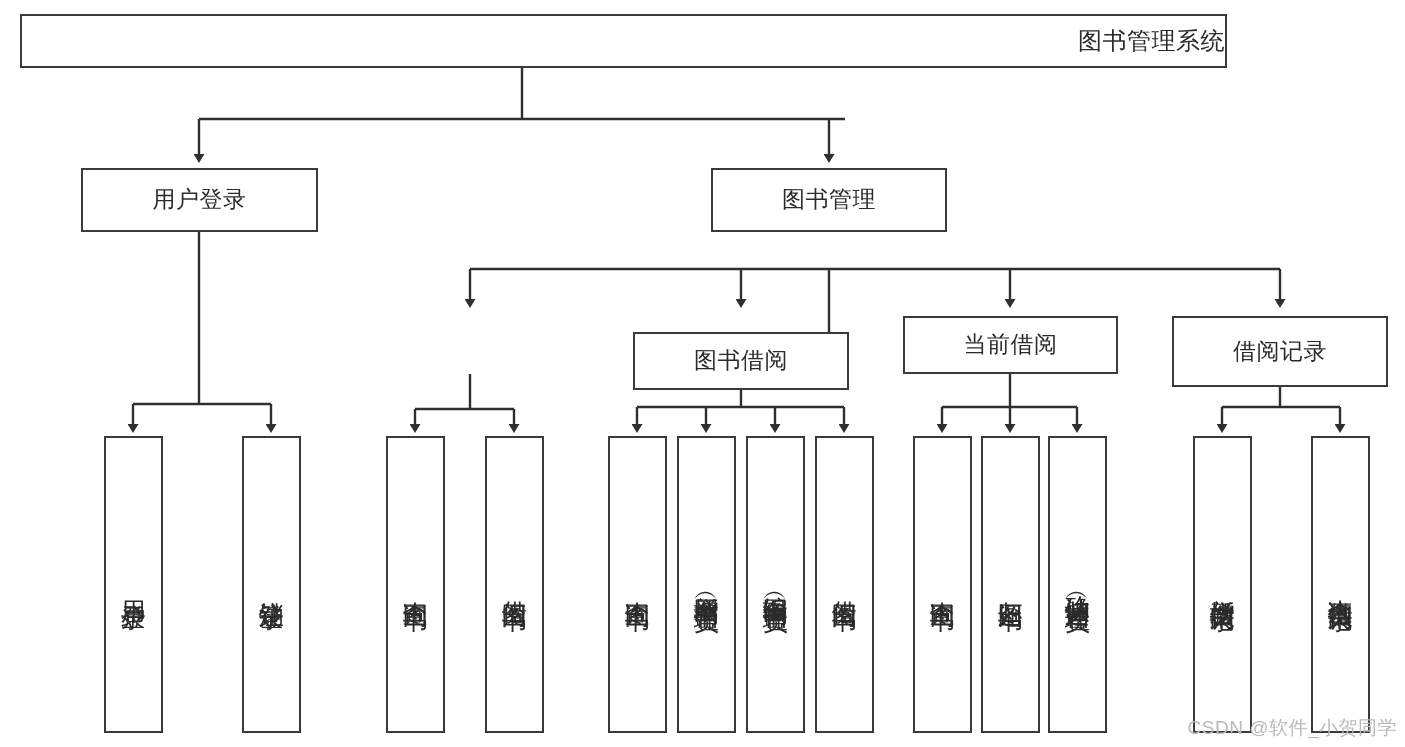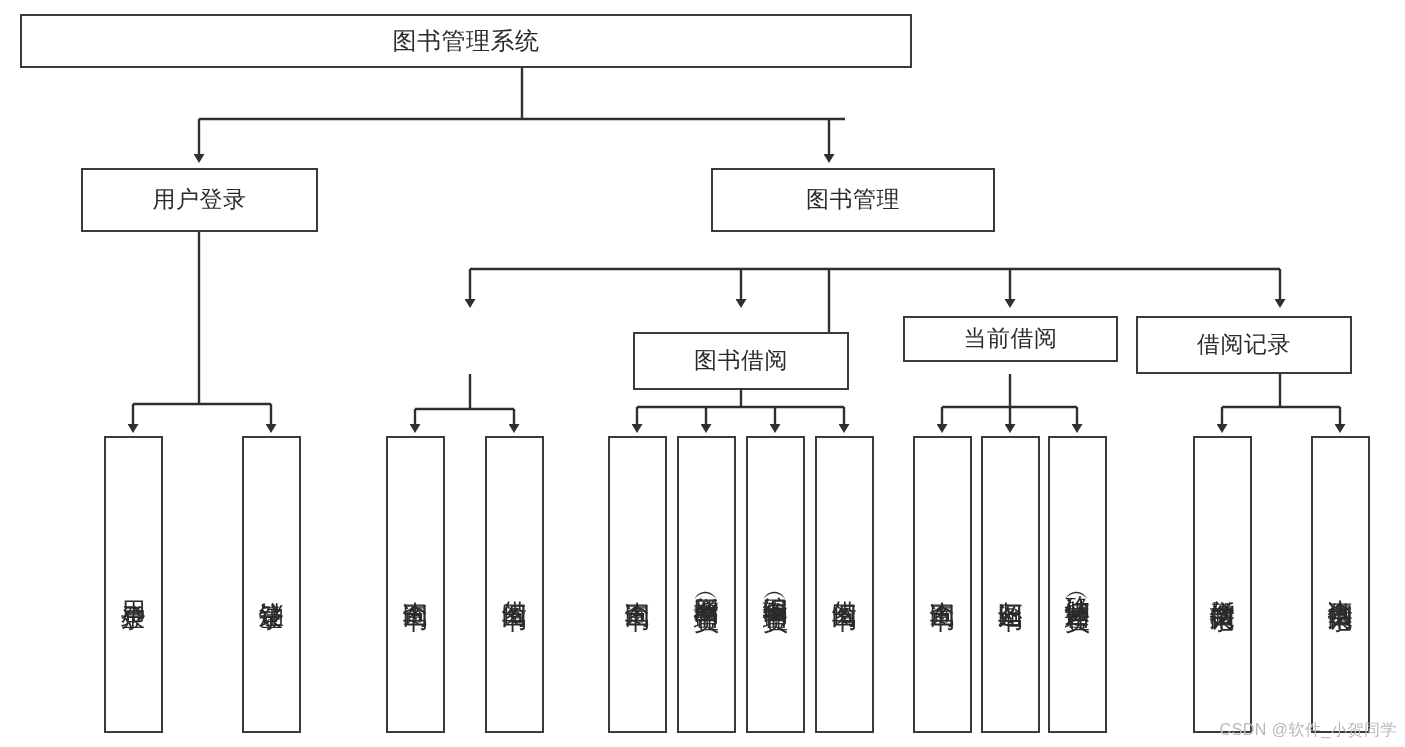--- a/index.html
+++ b/index.html
@@ -60,21 +60,21 @@
     text-orientation: upright;
     font-size: 25px;
     line-height: 1.05;
     letter-spacing: 2px;
     max-height: 100%;
   }
   #watermark {
     position: absolute;
     right: 8px;
     bottom: 6px;
-    font-size: 16px;
+    font-size: 19px;
     color: #b9b9b9;
     letter-spacing: 0.5px;
     z-index: 5;
     user-select: none;
     white-space: nowrap;
   }
 </style>
 </head>
 <body>
 
@@ -123,38 +123,38 @@
       <path d="M1010,407 L1010,425" marker-end="url(#arrow)"></path>
       <path d="M1077,407 L1077,425" marker-end="url(#arrow)"></path>
 
       <path d="M1280,374 L1280,407"></path>
       <path d="M1222,407 L1340,407"></path>
       <path d="M1222,407 L1222,425" marker-end="url(#arrow)"></path>
       <path d="M1340,407 L1340,425" marker-end="url(#arrow)"></path>
     </g>
   </svg>
 
-  <div class="node horiz root" style="left:20px; top:14px; width:892px; height:54px;">
+  <div class="node horiz root" style="left:20px; top:14px; width:1207px; height:54px;justify-content:flex-end;">
     <span class="node-label">图书管理系统</span>
   </div>
 
   <div class="node horiz" style="left:81px; top:168px; width:237px; height:64px;">
     <span class="node-label">用户登录</span>
   </div>
-  <div class="node horiz" style="left:711px; top:168px; width:284px; height:64px;">
+  <div class="node horiz" style="left:711px; top:168px; width:236px; height:64px;">
     <span class="node-label">图书管理</span>
   </div>
 
   <div class="node horiz" style="left:633px; top:332px; width:216px; height:58px;">
     <span class="node-label">图书借阅</span>
   </div>
-  <div class="node horiz" style="left:903px; top:316px; width:215px; height:46px;">
+  <div class="node horiz" style="left:903px; top:316px; width:215px; height:58px;">
     <span class="node-label">当前借阅</span>
   </div>
-  <div class="node horiz" style="left:1136px; top:316px; width:216px; height:58px;">
+  <div class="node horiz" style="left:1172px; top:316px; width:216px; height:71px;">
     <span class="node-label">借阅记录</span>
   </div>
 
   <div class="node vert" style="left:104px; top:436px; width:59px; height:297px;">
     <span class="node-label">用户登录</span>
   </div>
   <div class="node vert" style="left:242px; top:436px; width:59px; height:297px;">
     <span class="node-label">注销登录</span>
   </div>
 

